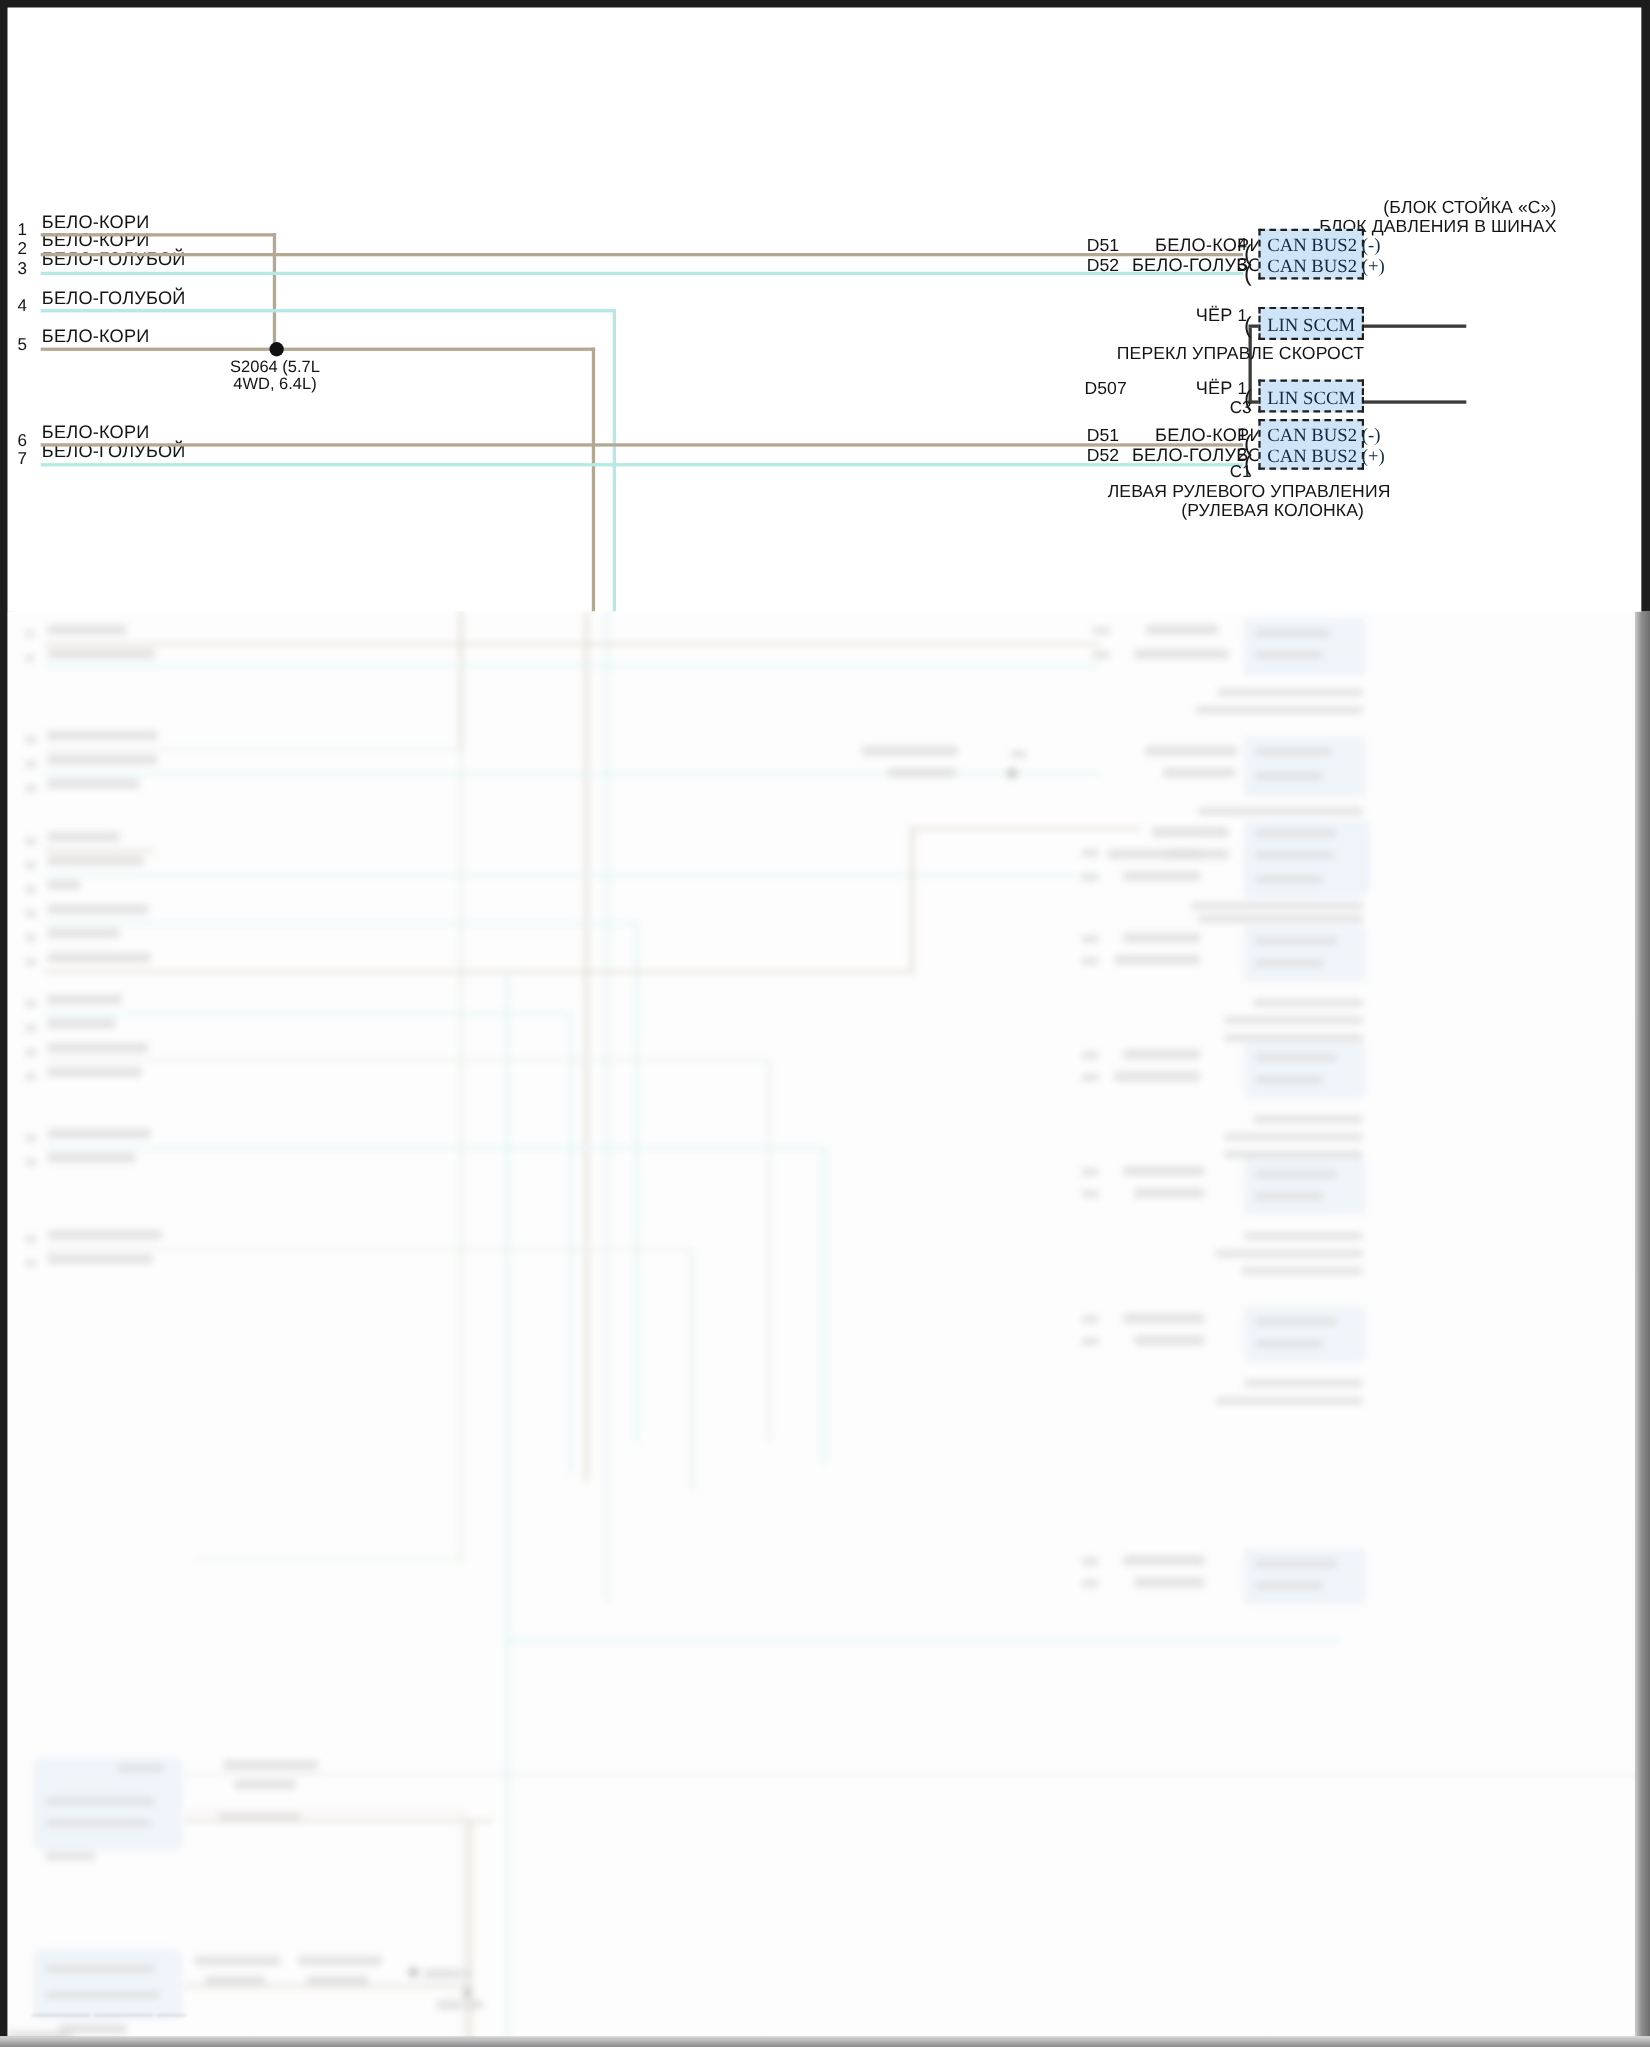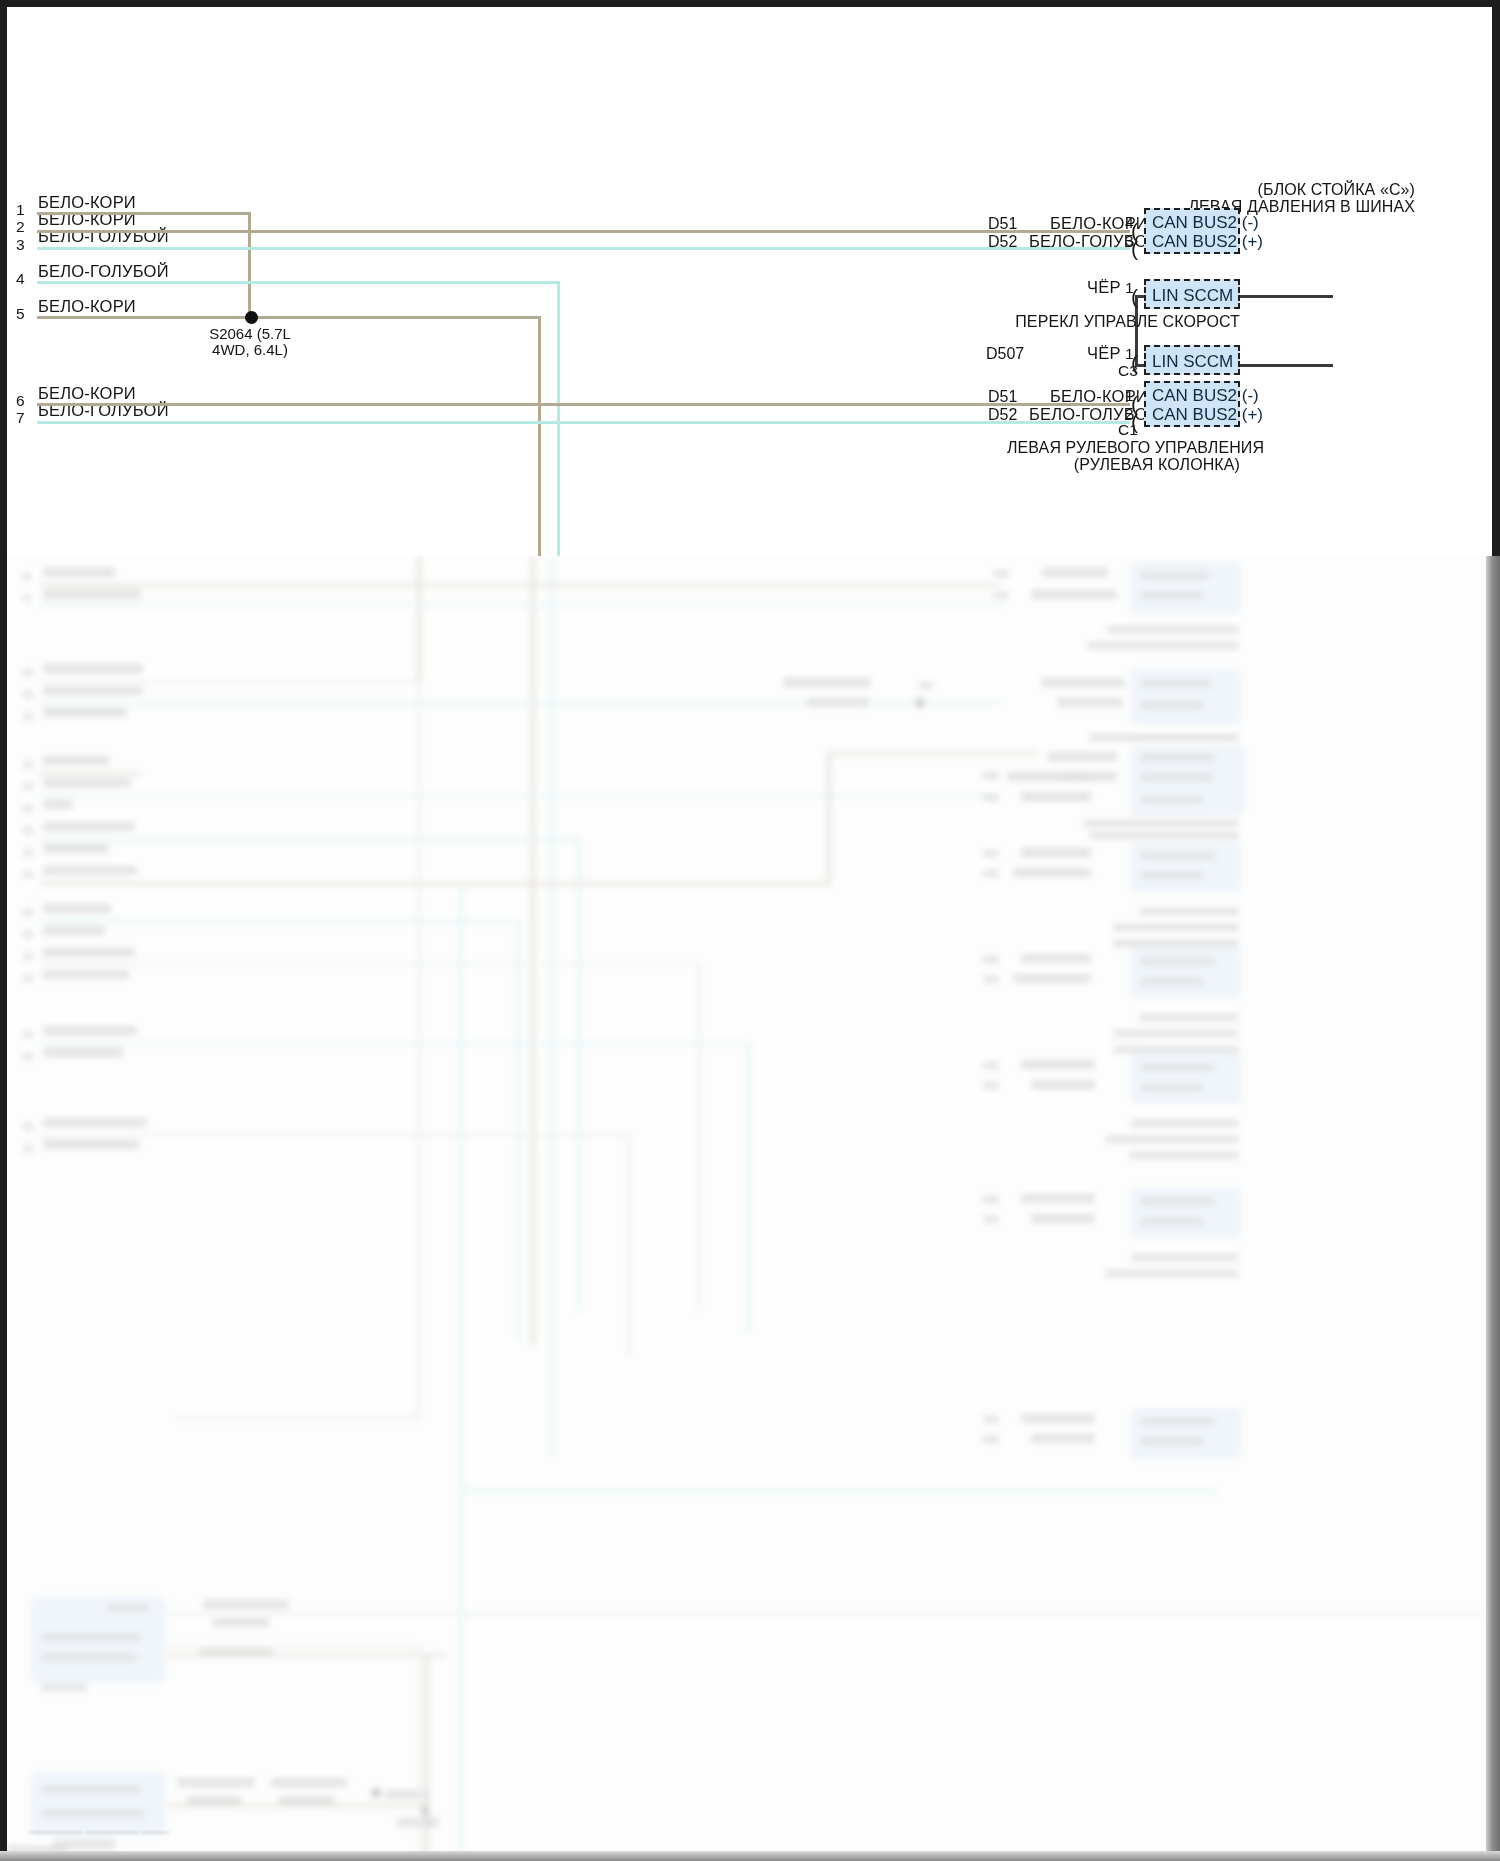--- a/index.html
+++ b/index.html
@@ -50,20 +50,21 @@
   .lbl-pin{font-size:15.5px;}
   .lbl-cav{font-size:16px;}
   .lbl-title{font-size:16px;letter-spacing:.1px;}
   .lbl-splice{font-size:15px;text-align:center;}
 
   .comp{
     position:absolute;
     background:#cfe4f6;
     border:2.2px dashed #1f1f1f;
     box-sizing:border-box;
+    font-family:Liberation Serif, serif;
   }
   .comp-txt{position:absolute;font-size:17px;color:#102a43;white-space:nowrap;}
 
   .conn{position:absolute;font-size:21px;color:#1a1a1a;line-height:1;}
 
   .dot{position:absolute;width:13px;height:13px;border-radius:50%;background:#111;}
 
   
   .bb{position:absolute;background:#d2e4f6;border:1px solid #b8cfe4;border-radius:3px;}
   .bt{position:absolute;background:#9a9a9a;height:9px;border-radius:2px;opacity:.85;}
@@ -123,21 +124,21 @@
     <div class="wire w-cyan" style="left:30px;top:414px;width:1093px;height:3px;"></div>
 
     <div class="wire w-blk" style="left:1128px;top:291px;width:3px;height:69px;"></div>
     <div class="wire w-blk" style="left:1128px;top:288px;width:198px;height:3px;"></div>
     <div class="wire w-blk" style="left:1128px;top:357px;width:198px;height:3px;"></div>
 
     <div class="lbl lbl-splice" style="left:173px;top:318px;width:140px;">S2064 (5.7L</div>
     <div class="lbl lbl-splice" style="left:173px;top:334px;width:140px;">4WD, 6.4L)</div>
 
     <div class="lbl lbl-title" style="left:1118px;top:174px;width:290px;text-align:right;">(БЛОК СТОЙКА «C»)</div>
-    <div class="lbl lbl-title" style="left:1068px;top:191px;width:340px;text-align:right;">ЛЕВАЯ ДАВЛЕНИЯ В ШИНАХ</div>
+    <div class="lbl lbl-title" style="left:1068px;top:191px;width:340px;text-align:right;">БЛОК ДАВЛЕНИЯ В ШИНАХ</div>
 
     <div class="lbl lbl-cav" style="left:981px;top:208px;">D51</div>
     <div class="lbl lbl-cav" style="left:981px;top:226px;">D52</div>
     <div class="lbl lbl-wire" style="left:1043px;top:207px;">БЕЛО-КОРИ</div>
     <div class="lbl lbl-wire" style="left:1022px;top:225px;">БЕЛО-ГОЛУБОЙ</div>
     <div class="lbl lbl-pin" style="left:1118px;top:207px;">4</div>
     <div class="lbl lbl-pin" style="left:1118px;top:225px;">3</div>
 
     <div class="conn" style="left:1124px;top:213px;">(</div>
     <div class="conn" style="left:1124px;top:231px;">(</div>

